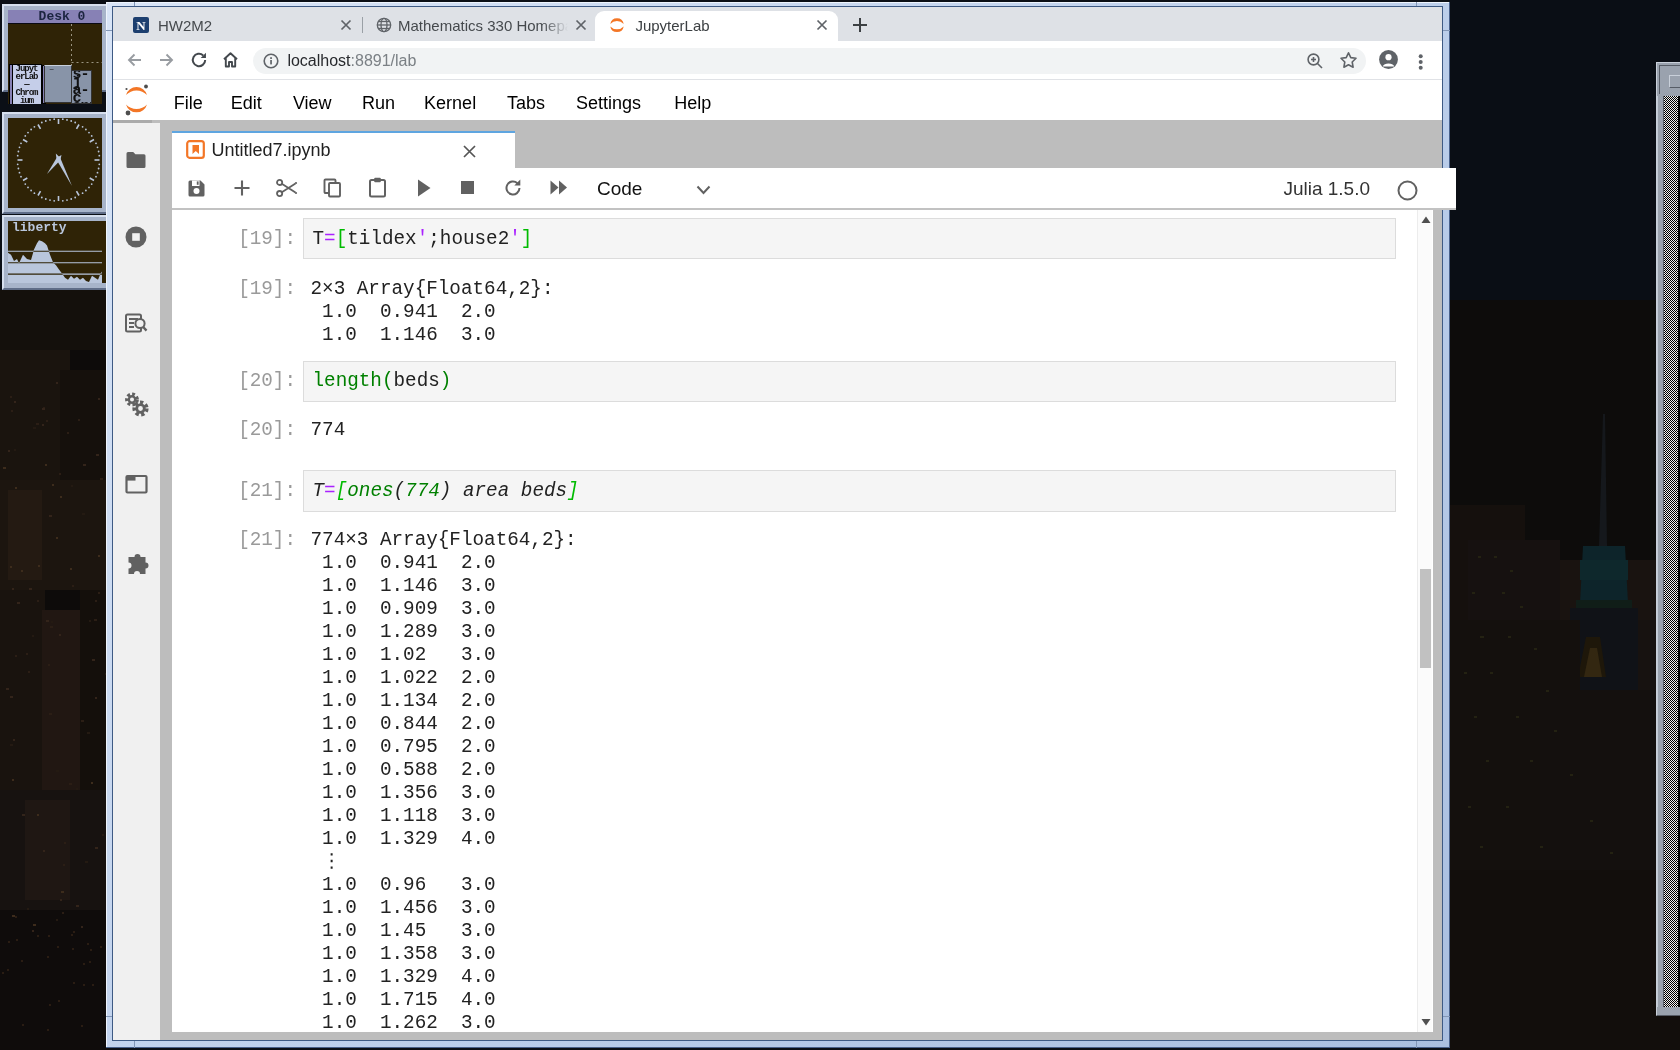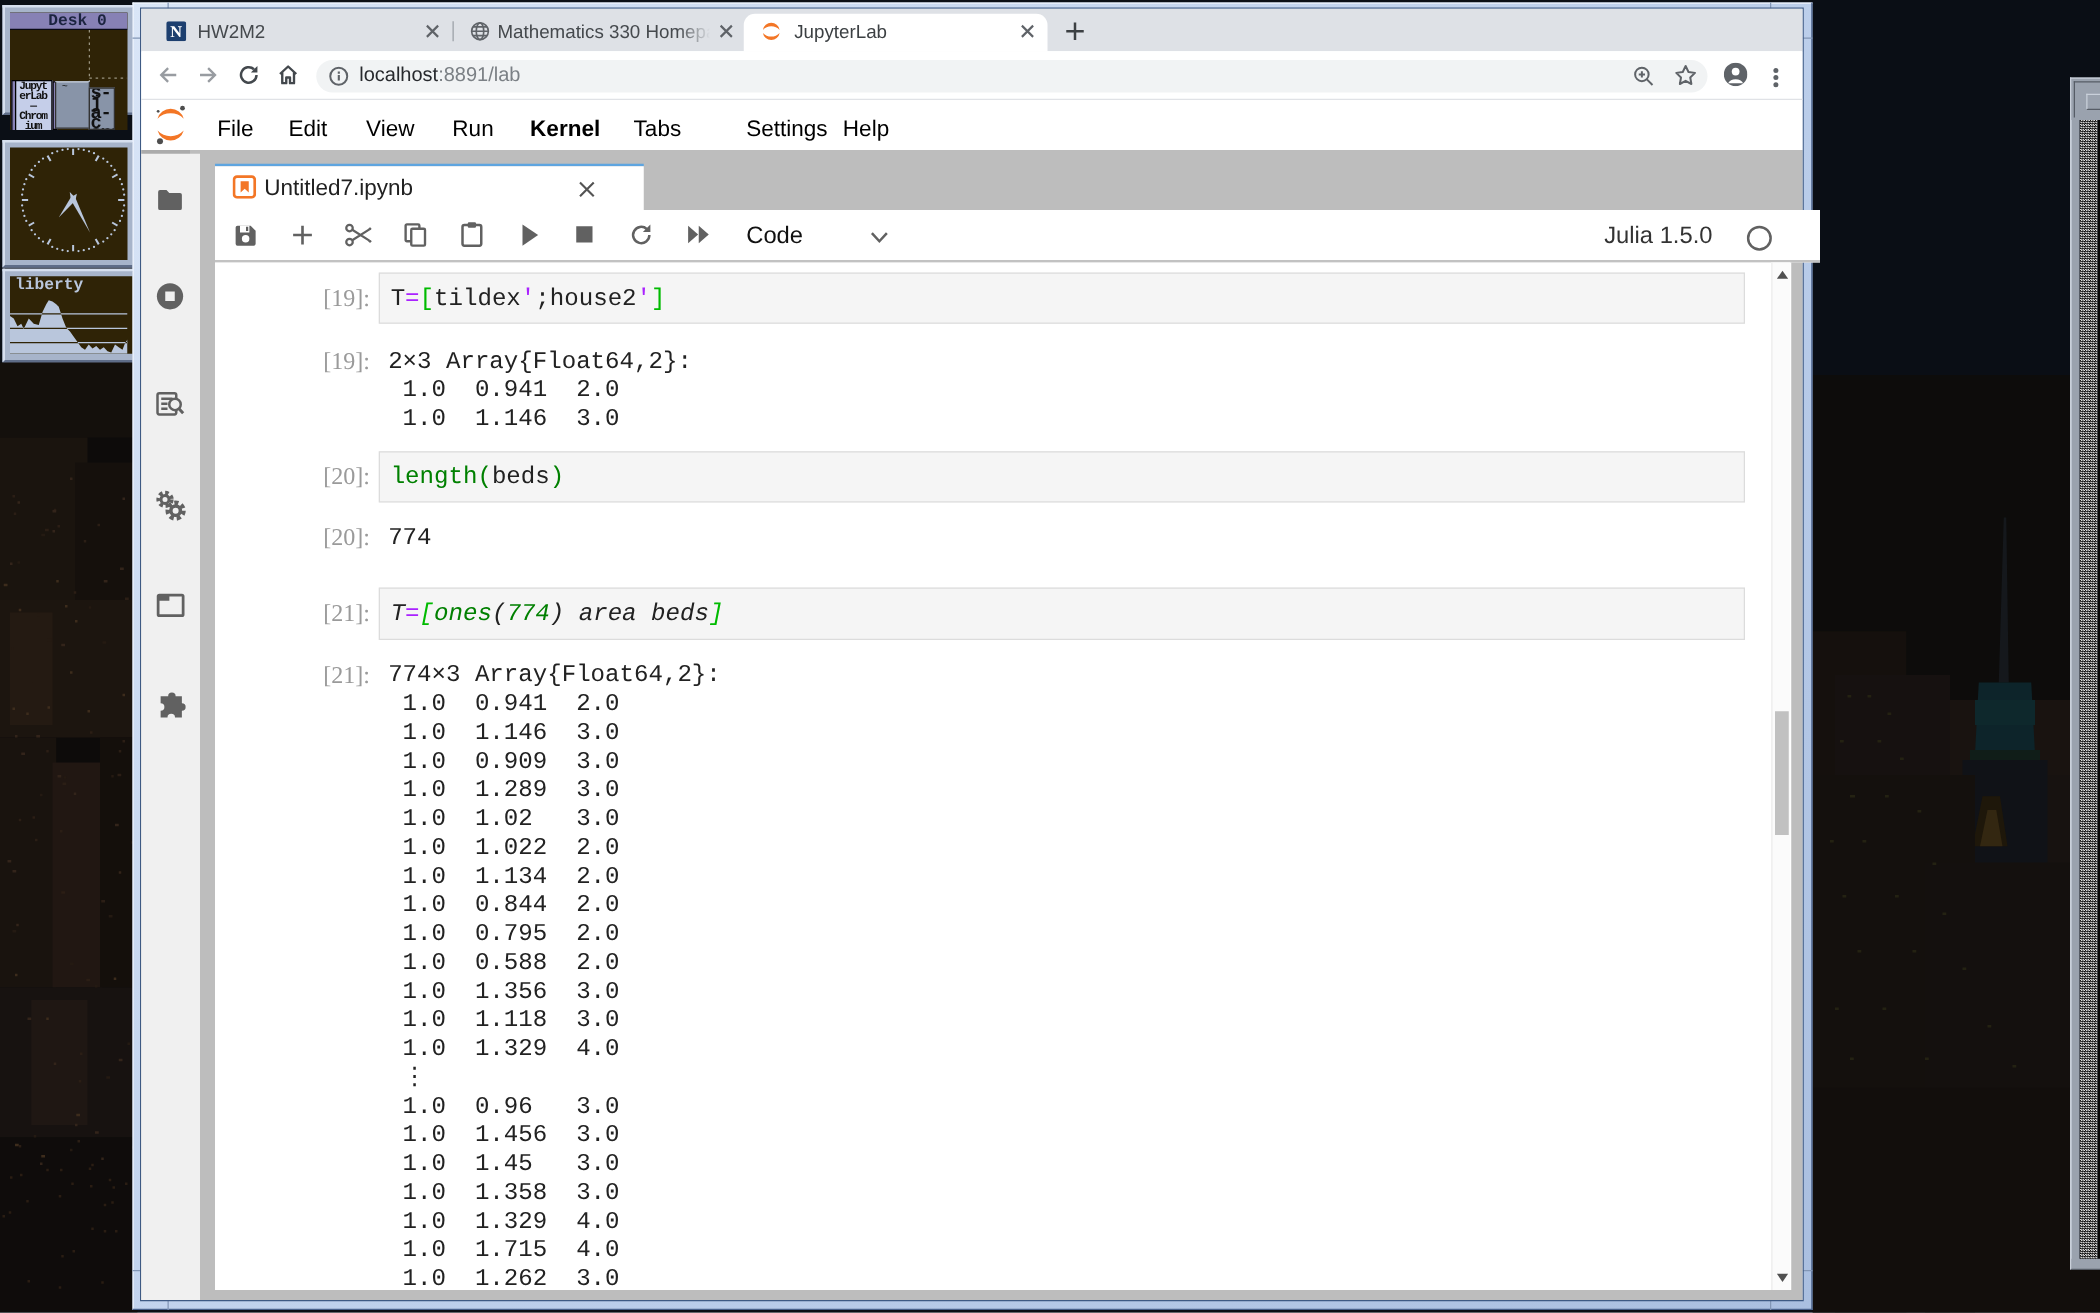--- a/index.html
+++ b/index.html
@@ -24,21 +24,21 @@
 #sidebar{position:absolute;left:0;top:113px;width:47px;height:920px;background:#f0f0f0;}
 
 #nbtab{position:absolute;left:58.5px;top:123.5px;width:343px;height:37.5px;}
 #nbtab .blue{position:absolute;left:0;top:0;width:100%;height:2.5px;background:#5ea5e0;}
 #nbtab .body{position:absolute;left:0;top:2.5px;width:100%;height:35px;background:#fff;}
 #toolbar{position:absolute;left:58.5px;top:161px;width:1284px;height:40px;background:#fff;border-bottom:2px solid #c2c2c2;box-sizing:content-box;}
 #nbarea{position:absolute;left:58.5px;top:203px;width:1261.5px;height:822px;background:#fff;overflow:hidden;}
 #scrolltrack{position:absolute;left:1304px;top:203px;width:15px;height:822px;background:#fbfbfb;border-left:1px solid #ececec;box-sizing:border-box;}
 .cellin{position:absolute;background:#f5f5f5;border:1px solid #dcdcdc;box-sizing:border-box;}
 pre{margin:0;font-family:"Liberation Mono",monospace;font-size:19.3px;line-height:23px;color:#222;}
-.prompt{position:absolute;width:58px;text-align:right;font-family:Liberation Serif, serif;font-size:19.3px;line-height:23px;color:#9a9a9a;}
+.prompt{position:absolute;width:58px;text-align:right;font-family:Liberation Mono, monospace;font-size:19.3px;line-height:23px;color:#9a9a9a;}
 .op{color:#aa22ff;} .gr{color:#008000;} .br{color:#00bb00;}
 </style></head>
 <body>
 <div id="stage">
 
 <svg class="abs" style="left:1450px;top:0;" width="230" height="1050" viewBox="0 0 230 1050">
   <rect width="230" height="1050" fill="#0a0e15"></rect>
   <rect x="0" y="300" width="230" height="750" fill="#0d0c0b"></rect>
   <rect x="0" y="560" width="230" height="60" fill="#191310"></rect>
   <rect x="0" y="620" width="230" height="170" fill="#1b1410"></rect>
@@ -441,23 +441,23 @@
             <g fill="#4e4e4e">
               <circle cx="22" cy="2.5" r="1.9"></circle>
               <circle cx="2.5" cy="5" r="1.1"></circle>
               <circle cx="4" cy="29" r="2.4"></circle>
             </g>
           </svg>
       <div class="abs menuitem" style="left:60.8px;">File</div>
       <div class="abs menuitem" style="left:117.8px;">Edit</div>
       <div class="abs menuitem" style="left:179.9px;">View</div>
       <div class="abs menuitem" style="left:248.9px;">Run</div>
-      <div class="abs menuitem" style="left:311.1px;font-weight:bold;">Kernel</div>
+      <div class="abs menuitem" style="left:311.1px;">Kernel</div>
       <div class="abs menuitem" style="left:393.9px;">Tabs</div>
-      <div class="abs menuitem" style="left:484px;">Settings</div>
+      <div class="abs menuitem" style="left:463px;">Settings</div>
       <div class="abs menuitem" style="left:561.3px;">Help</div>
     </div>
     <div id="dock"></div>
     <div id="sidebar">
           <div class="abs" style="left:0;top:0;width:39px;height:3px;background:#ababab;"></div>
           <div class="abs" style="left:39px;top:0;width:8px;height:3px;background:#bdbdbd;"></div>
       <svg class="abs" style="left:11px;top:28px;" width="24" height="24" viewBox="0 0 24 24">
             <path d="M2.5,5.5 a1.5,1.5 0 0 1 1.5,-1.5 h5.2 l2.2,2.3 h8.6 a1.5,1.5 0 0 1 1.5,1.5 v10.7 a1.5,1.5 0 0 1 -1.5,1.5 H4 a1.5,1.5 0 0 1 -1.5,-1.5 Z" fill="#616161"></path>
           </svg>
       <svg class="abs" style="left:10px;top:104px;" width="26" height="26" viewBox="0 0 26 26">

